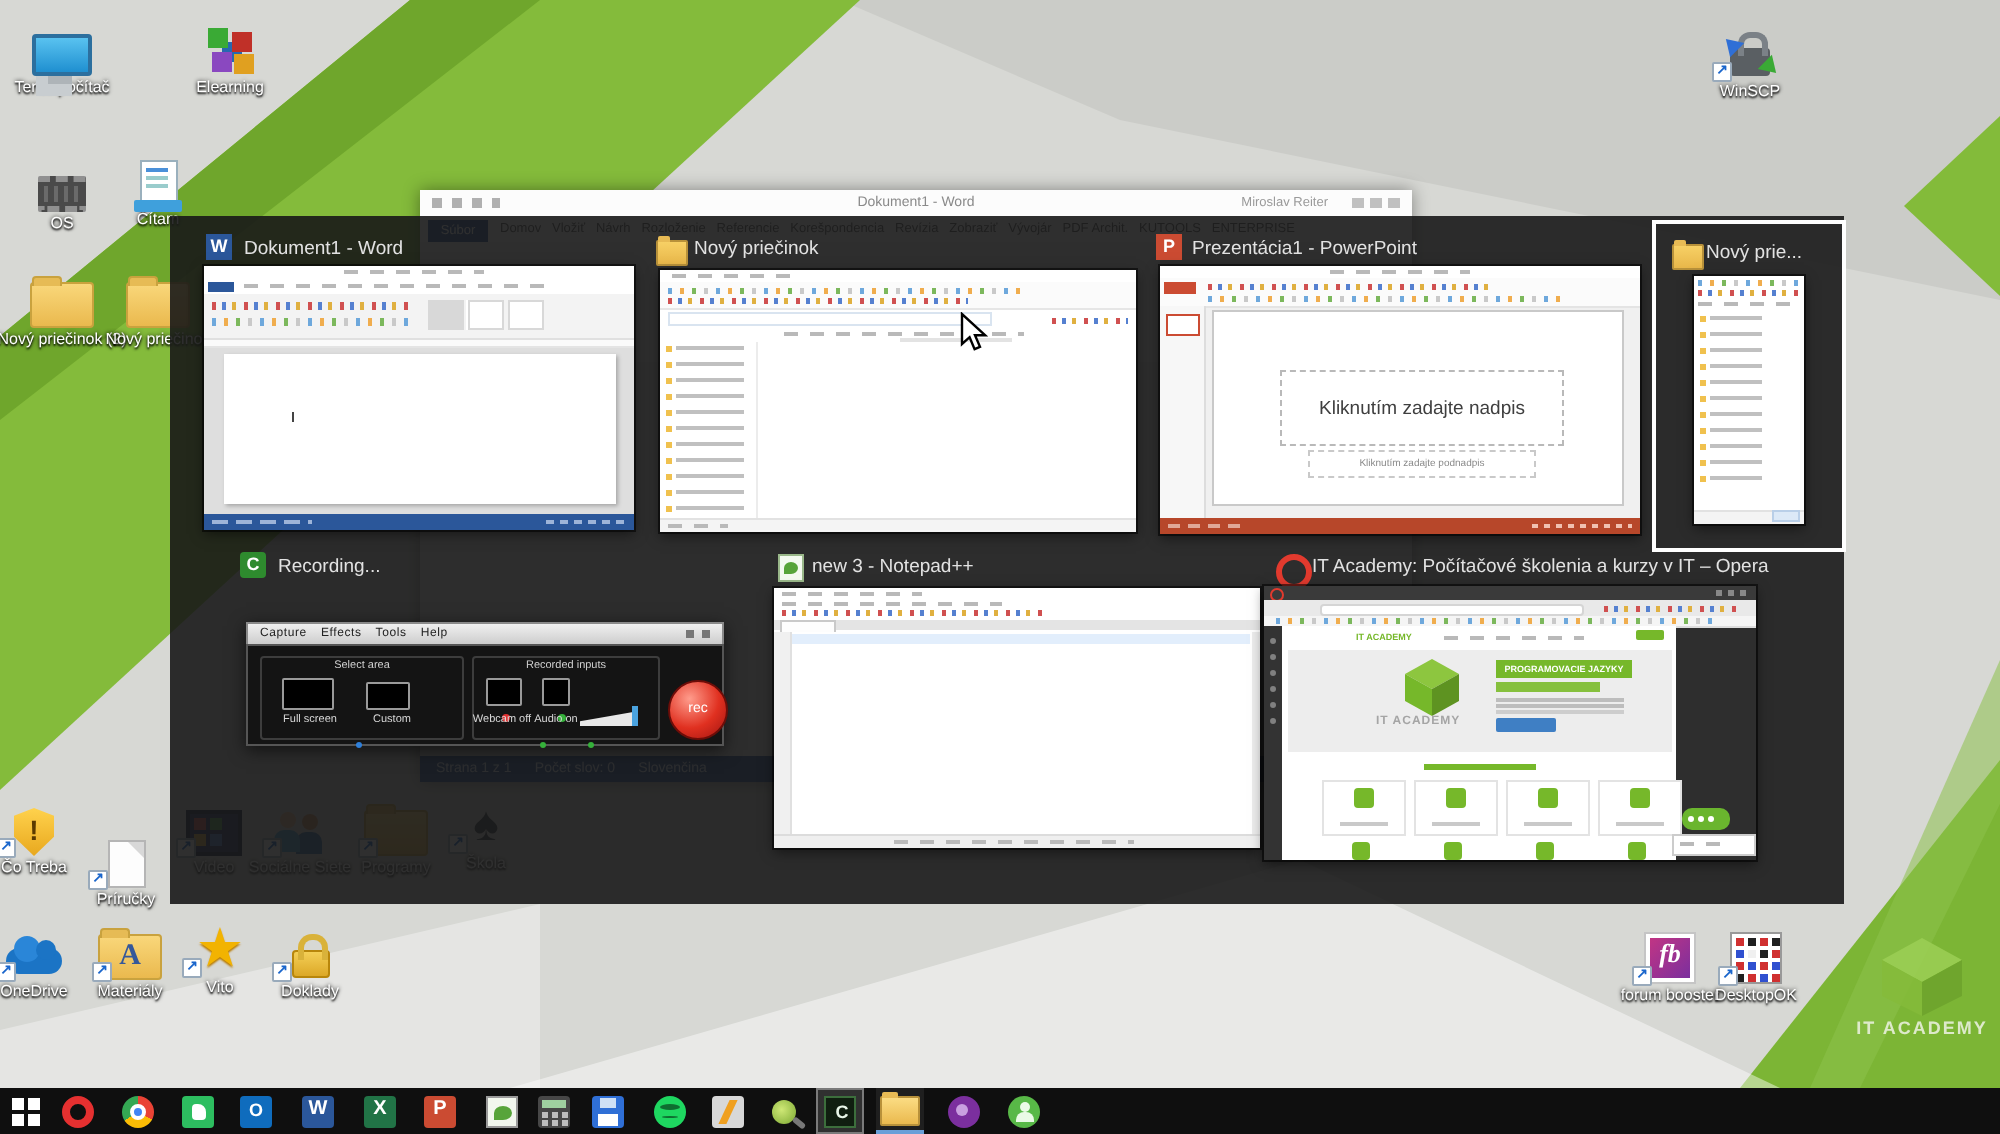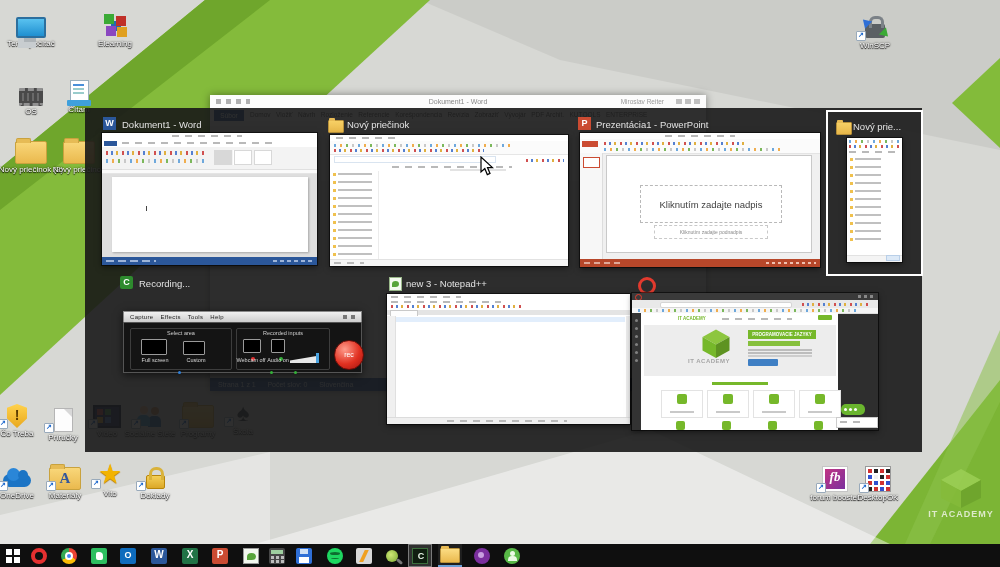--- a/index.html
+++ b/index.html
@@ -228,21 +228,21 @@
     <div class="lbl">Nový priečinok</div>
   </div>
 
   <div class="dicon" style="left:-16px;top:396px;">
     <div class="ig">
         <div class="ic i-shield-warn"></div>
         <span class="sc"></span>
       </div>
     <div class="lbl">Čo Treba</div>
   </div>
-  <div class="dicon" style="left:30px;top:400px;">
+  <div class="dicon" style="left:30px;top:412px;">
     <div class="ig">
         <div class="ic i-doc"></div>
         <span class="sc"></span>
       </div>
     <div class="lbl">Príručky</div>
   </div>
   <div class="dicon" style="left:74px;top:396px;">
     <div class="ig">
         <div class="ic i-film"></div>
         <span class="sc"></span>
@@ -458,20 +458,21 @@
     <div class="micro" style="left:0;top:16px;right:0;height:5px;background:#e4e4e4;"></div>
     <div class="micro" style="left:3px;top:16px;width:26px;height:5px;background:#fdfdfd;border:1px solid #c9c9c9;border-bottom:none;"></div>
     <div class="micro" style="left:0;top:22px;width:8px;bottom:6px;background:#f0f0f0;border-right:1px solid #e0e0e0;"></div>
     <div class="micro" style="left:9px;top:23px;right:5px;height:5px;background:#e2eefc;"></div>
     <div class="micro" style="right:0;top:22px;width:4px;bottom:6px;background:#ececec;"></div>
     <div class="micro" style="left:0;bottom:0;right:0;height:6px;background:#efefef;border-top:1px solid #dcdcdc;"></div>
     <div class="micro dashes" style="left:60px;bottom:2px;width:120px;height:2px;"></div>
   </div>
 
   <span class="sw-appicon ai-opera" style="left:638px;top:277px;"></span>
+  <div class="sw-label" style="left:656px;top:278px;">IT Academy: Počítačové školenia a kurzy v IT – Opera</div>
   <div class="thumb" style="left:632px;top:293px;width:246px;height:137px;background:#2e2e2e;">
     <div class="micro" style="left:0;top:0;right:0;height:7px;background:#3a3a3a;"></div>
     <div class="micro" style="left:3px;top:1px;width:5px;height:5px;border-radius:50%;border:1.5px solid #e23a2e;"></div>
     <div class="micro" style="right:4px;top:2px;width:16px;height:3px;background:repeating-linear-gradient(90deg,#888 0 3px,transparent 3px 6px);"></div>
     <div class="micro" style="left:0;top:7px;right:0;height:8px;background:#e9e9e9;"></div>
     <div class="micro" style="left:28px;top:9px;width:130px;height:4px;background:#fff;border-radius:2px;border:1px solid #d5d5d5;"></div>
     <div class="micro spk2" style="left:170px;top:10px;width:66px;height:3px;"></div>
     <div class="micro" style="left:0;top:15px;right:0;height:5px;background:#f5f5f5;border-bottom:1px solid #ddd;"></div>
     <div class="micro spk1" style="left:6px;top:16px;width:220px;height:3px;"></div>
     <div class="micro" style="left:0;top:20px;width:9px;bottom:0;background:#333;"></div>

